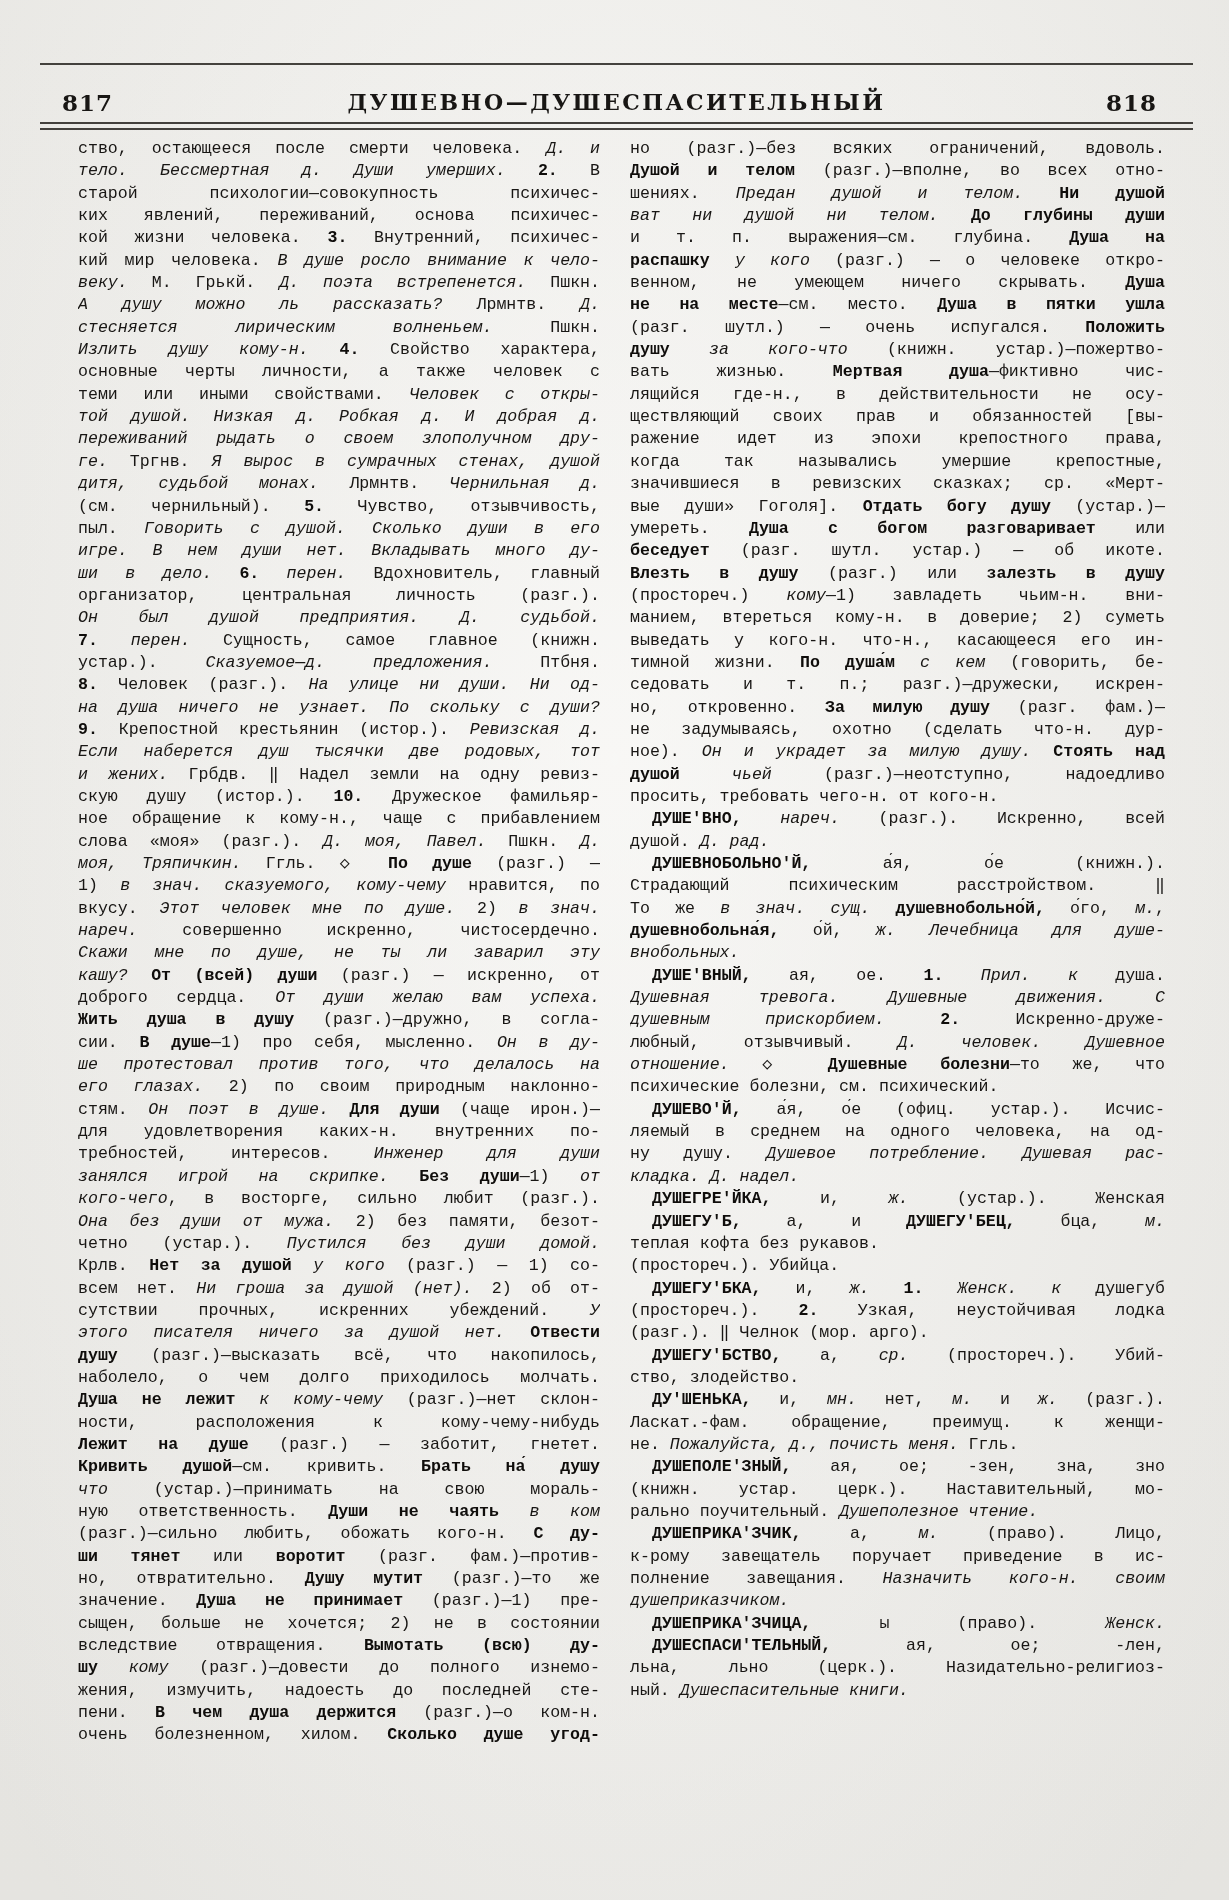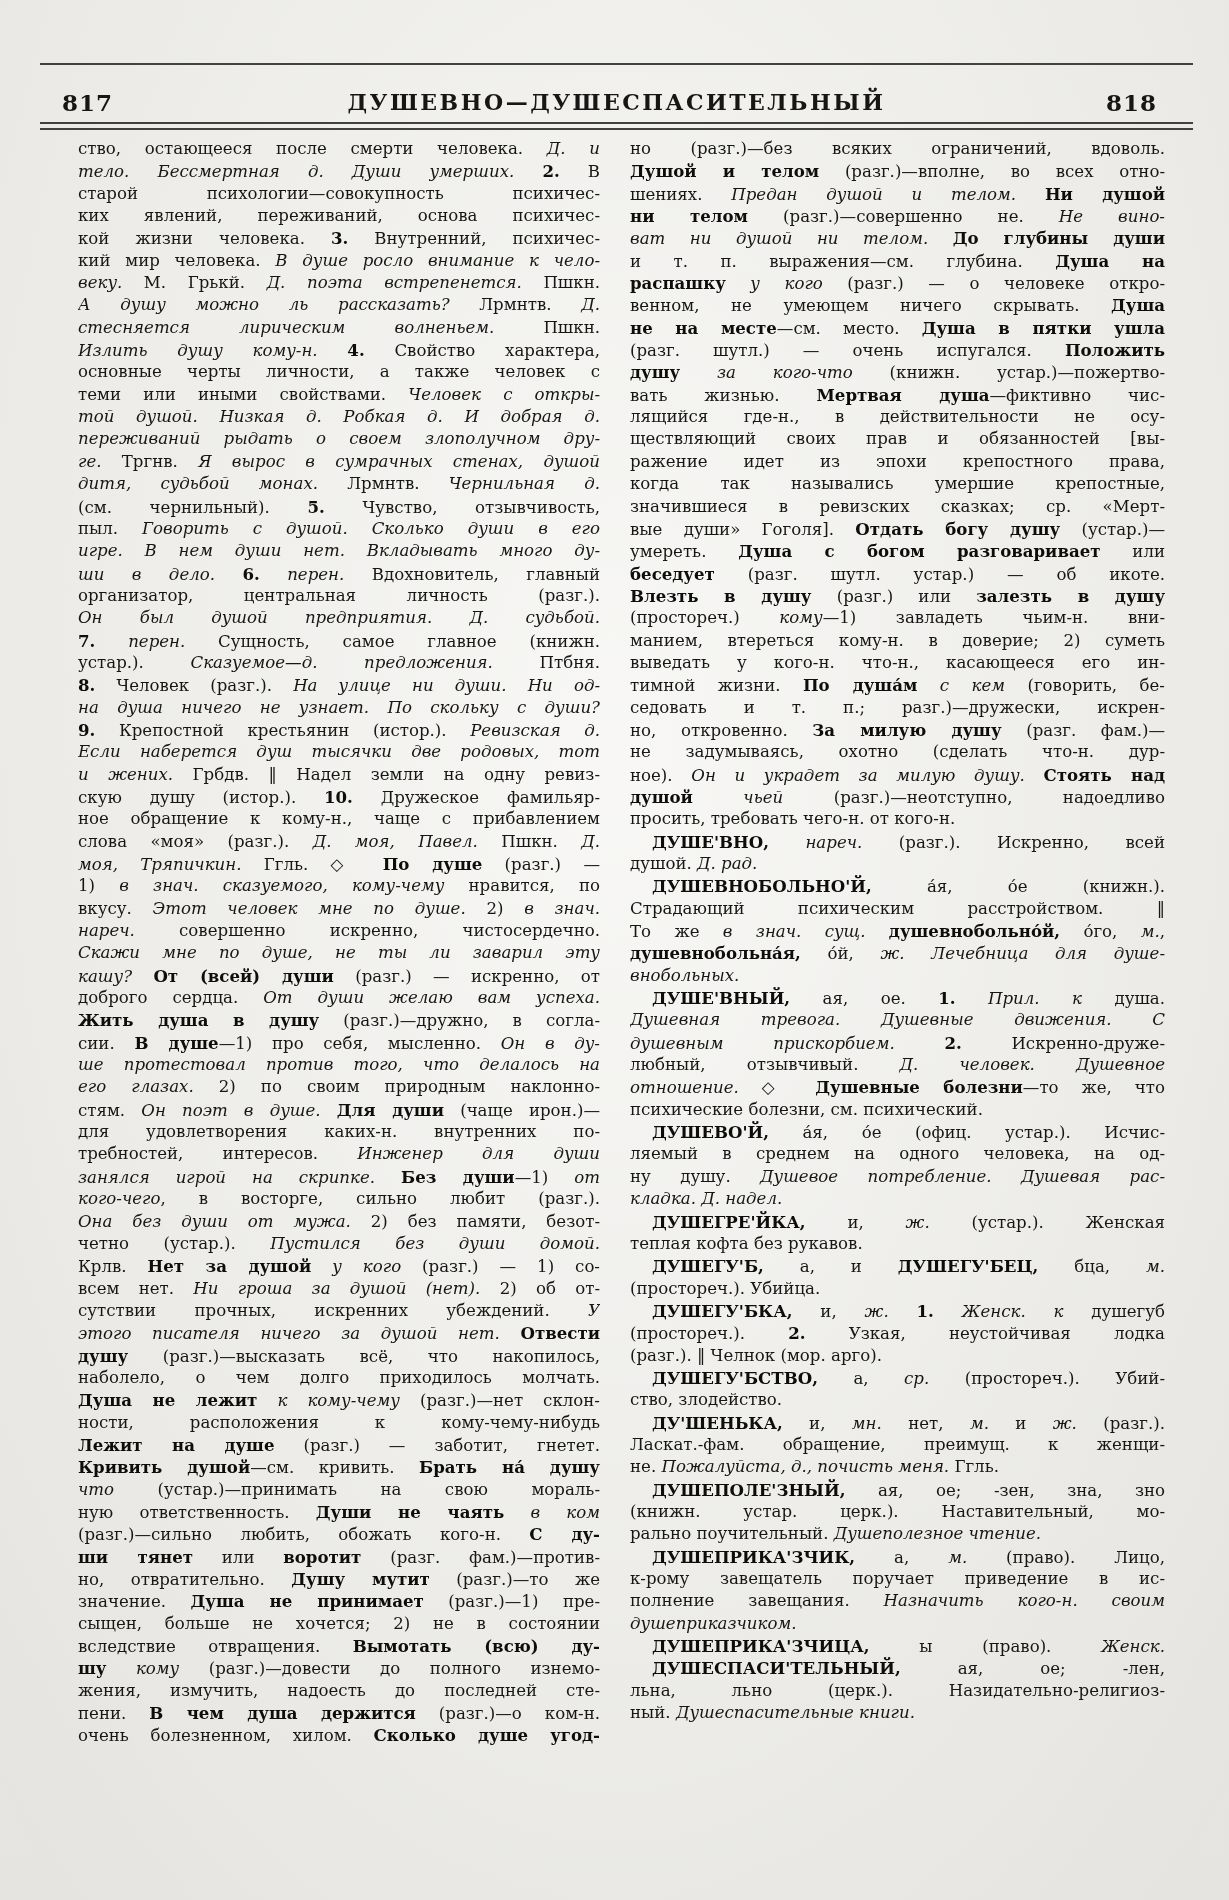--- a/index.html
+++ b/index.html
@@ -55,20 +55,21 @@
     border-top: 2px solid #26231f;
     border-bottom: 2px solid #26231f;
     opacity: .85;
   }
   .columns {
     position: absolute;
     top: 138px; left: 78px;
     width: 1087px;
     display: flex;
     gap: 30px;
+    font-family: Liberation Mono, monospace;
   }
   .col {
     overflow: hidden;
   }
   .col.left  { width: 522px; }
   .col.right { width: 535px; }
   .line {
     height: 22.35px;
     font-size: 16.6px;
     line-height: 22.35px;
@@ -165,21 +166,20 @@
         <div class="line">вследствие отвращения. <b>Вымотать (всю) ду-</b></div>
         <div class="line"><b>шу</b> <i>кому</i> (разг.)—довести до полного изнемо-</div>
         <div class="line">жения, измучить, надоесть до последней сте-</div>
         <div class="line">пени. <b>В чем душа держится</b> (разг.)—о ком-н.</div>
         <div class="line">очень болезненном, хилом. <b>Сколько душе угод-</b></div>
       </div>
     <div class="col right" id="col-right">
         <div class="line">но (разг.)—без всяких ограничений, вдоволь.</div>
         <div class="line"><b>Душой и телом</b> (разг.)—вполне, во всех отно-</div>
         <div class="line">шениях. <i>Предан душой и телом.</i> <b>Ни душой</b></div>
-        <div class="line"><b>ни телом</b> (разг.)—совершенно не. <i>Не вино-</i></div>
         <div class="line"><i>ват ни душой ни телом.</i> <b>До глубины души</b></div>
         <div class="line">и т. п. выражения—см. глубина. <b>Душа на</b></div>
         <div class="line"><b>распашку</b> <i>у кого</i> (разг.) — о человеке откро-</div>
         <div class="line">венном, не умеющем ничего скрывать. <b>Душа</b></div>
         <div class="line"><b>не на месте</b>—см. место. <b>Душа в пятки ушла</b></div>
         <div class="line">(разг. шутл.) — очень испугался. <b>Положить</b></div>
         <div class="line"><b>душу</b> <i>за кого-что</i> (книжн. устар.)—пожертво-</div>
         <div class="line">вать жизнью. <b>Мертвая душа</b>—фиктивно чис-</div>
         <div class="line">лящийся где-н., в действительности не осу-</div>
         <div class="line">ществляющий своих прав и обязанностей [вы-</div>
@@ -211,22 +211,22 @@
         <div class="line"><i>Душевная тревога. Душевные движения. С</i></div>
         <div class="line"><i>душевным прискорбием.</i> <b>2.</b> Искренно-друже-</div>
         <div class="line">любный, отзывчивый. <i>Д. человек. Душевное</i></div>
         <div class="line"><i>отношение.</i> ◇ <b>Душевные болезни</b>—то же, что</div>
         <div class="line end">психические болезни, см. психический.</div>
         <div class="line indent"><b>ДУШЕВО'Й,</b> а́я, о́е (офиц. устар.). Исчис-</div>
         <div class="line">ляемый в среднем на одного человека, на од-</div>
         <div class="line">ну душу. <i>Душевое потребление. Душевая рас-</i></div>
         <div class="line end"><i>кладка. Д. надел.</i></div>
         <div class="line indent"><b>ДУШЕГРЕ'ЙКА,</b> и, <i>ж.</i> (устар.). Женская</div>
+        <div class="line indent"><b>ДУШЕГУ'Б,</b> а, и <b>ДУШЕГУ'БЕЦ,</b> бца, <i>м.</i></div>
         <div class="line end">теплая кофта без рукавов.</div>
-        <div class="line indent"><b>ДУШЕГУ'Б,</b> а, и <b>ДУШЕГУ'БЕЦ,</b> бца, <i>м.</i></div>
         <div class="line end">(простореч.). Убийца.</div>
         <div class="line indent"><b>ДУШЕГУ'БКА,</b> и, <i>ж.</i> <b>1.</b> <i>Женск. к</i> душегуб</div>
         <div class="line">(простореч.). <b>2.</b> Узкая, неустойчивая лодка</div>
         <div class="line end">(разг.). ‖ Челнок (мор. арго).</div>
         <div class="line indent"><b>ДУШЕГУ'БСТВО,</b> а, <i>ср.</i> (простореч.). Убий-</div>
         <div class="line end">ство, злодейство.</div>
         <div class="line indent"><b>ДУ'ШЕНЬКА,</b> и, <i>мн.</i> нет, <i>м.</i> и <i>ж.</i> (разг.).</div>
         <div class="line">Ласкат.-фам. обращение, преимущ. к женщи-</div>
         <div class="line end">не. <i>Пожалуйста, д., почисть меня.</i> Ггль.</div>
         <div class="line indent"><b>ДУШЕПОЛЕ'ЗНЫЙ,</b> ая, ое; -зен, зна, зно</div>

